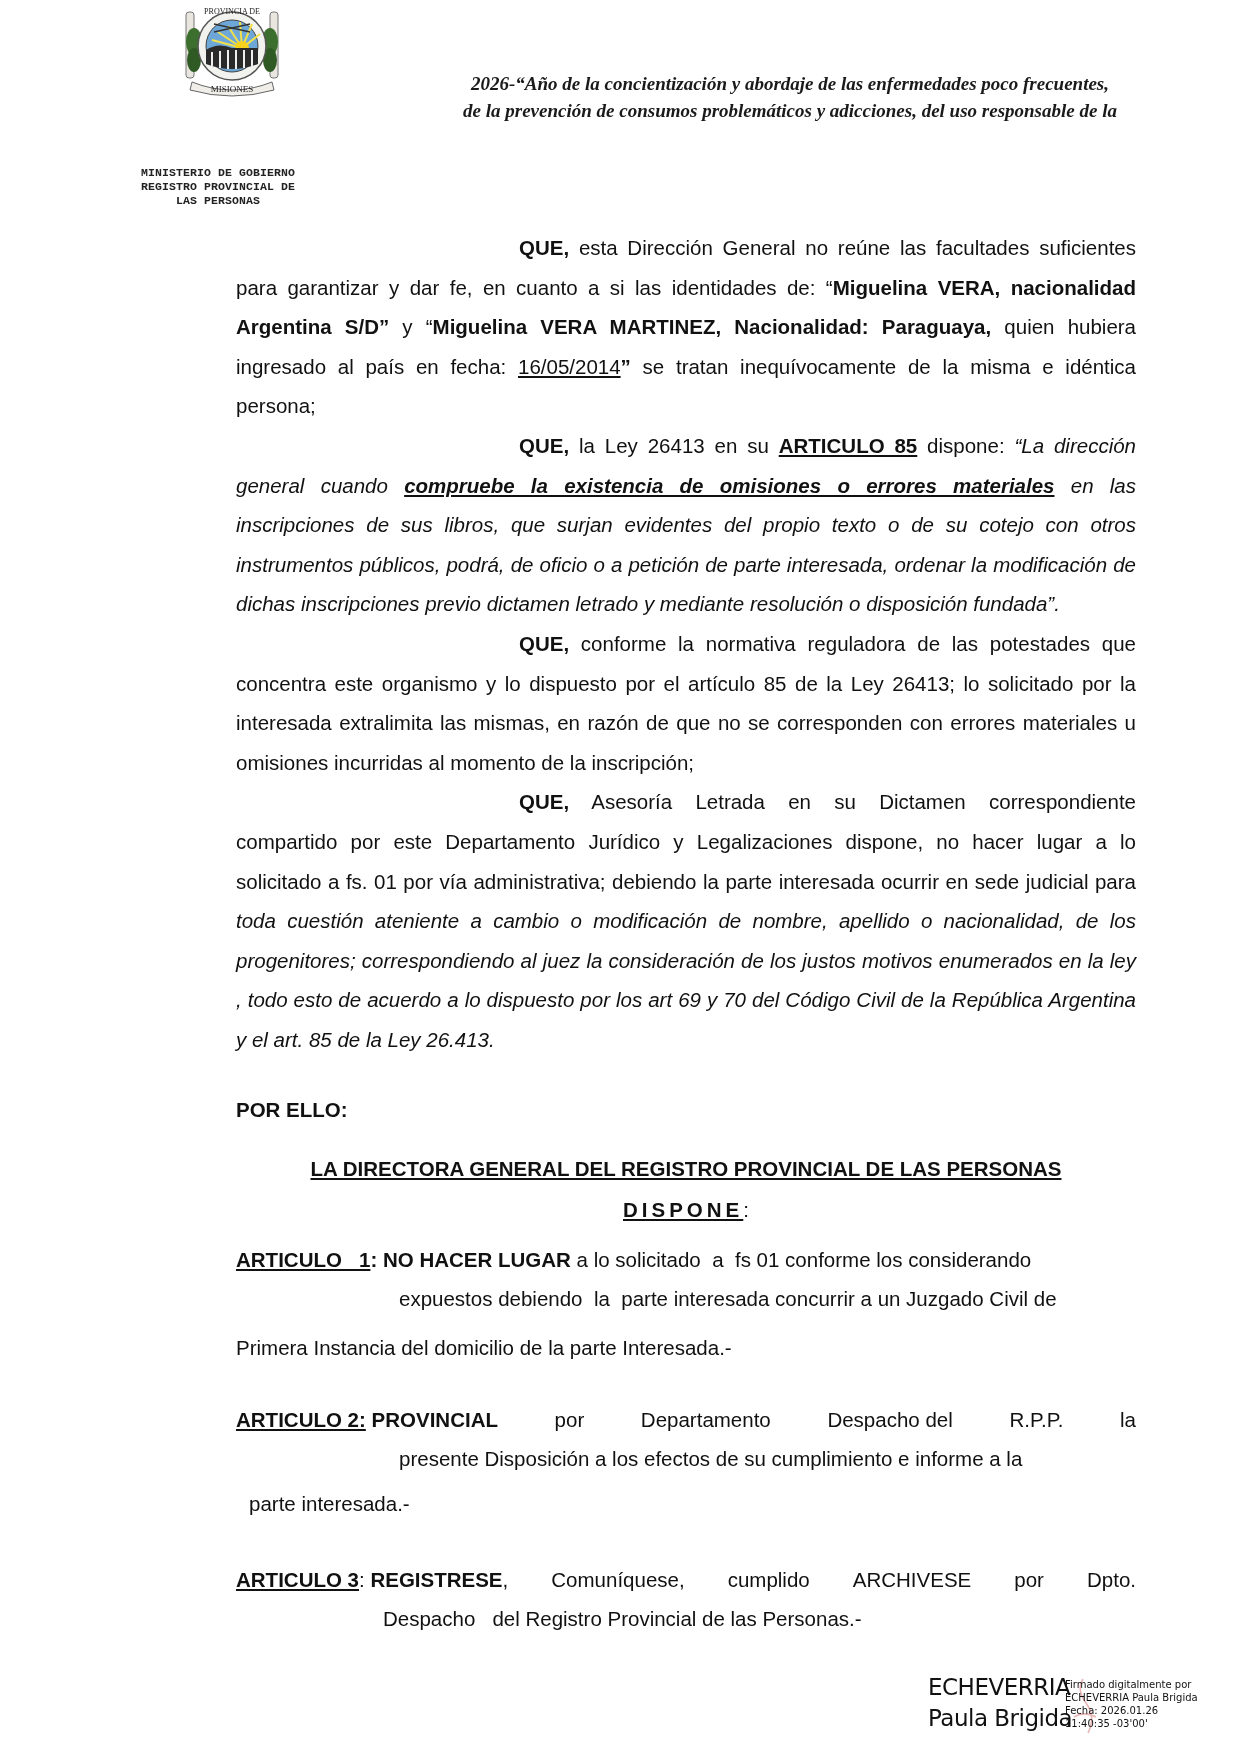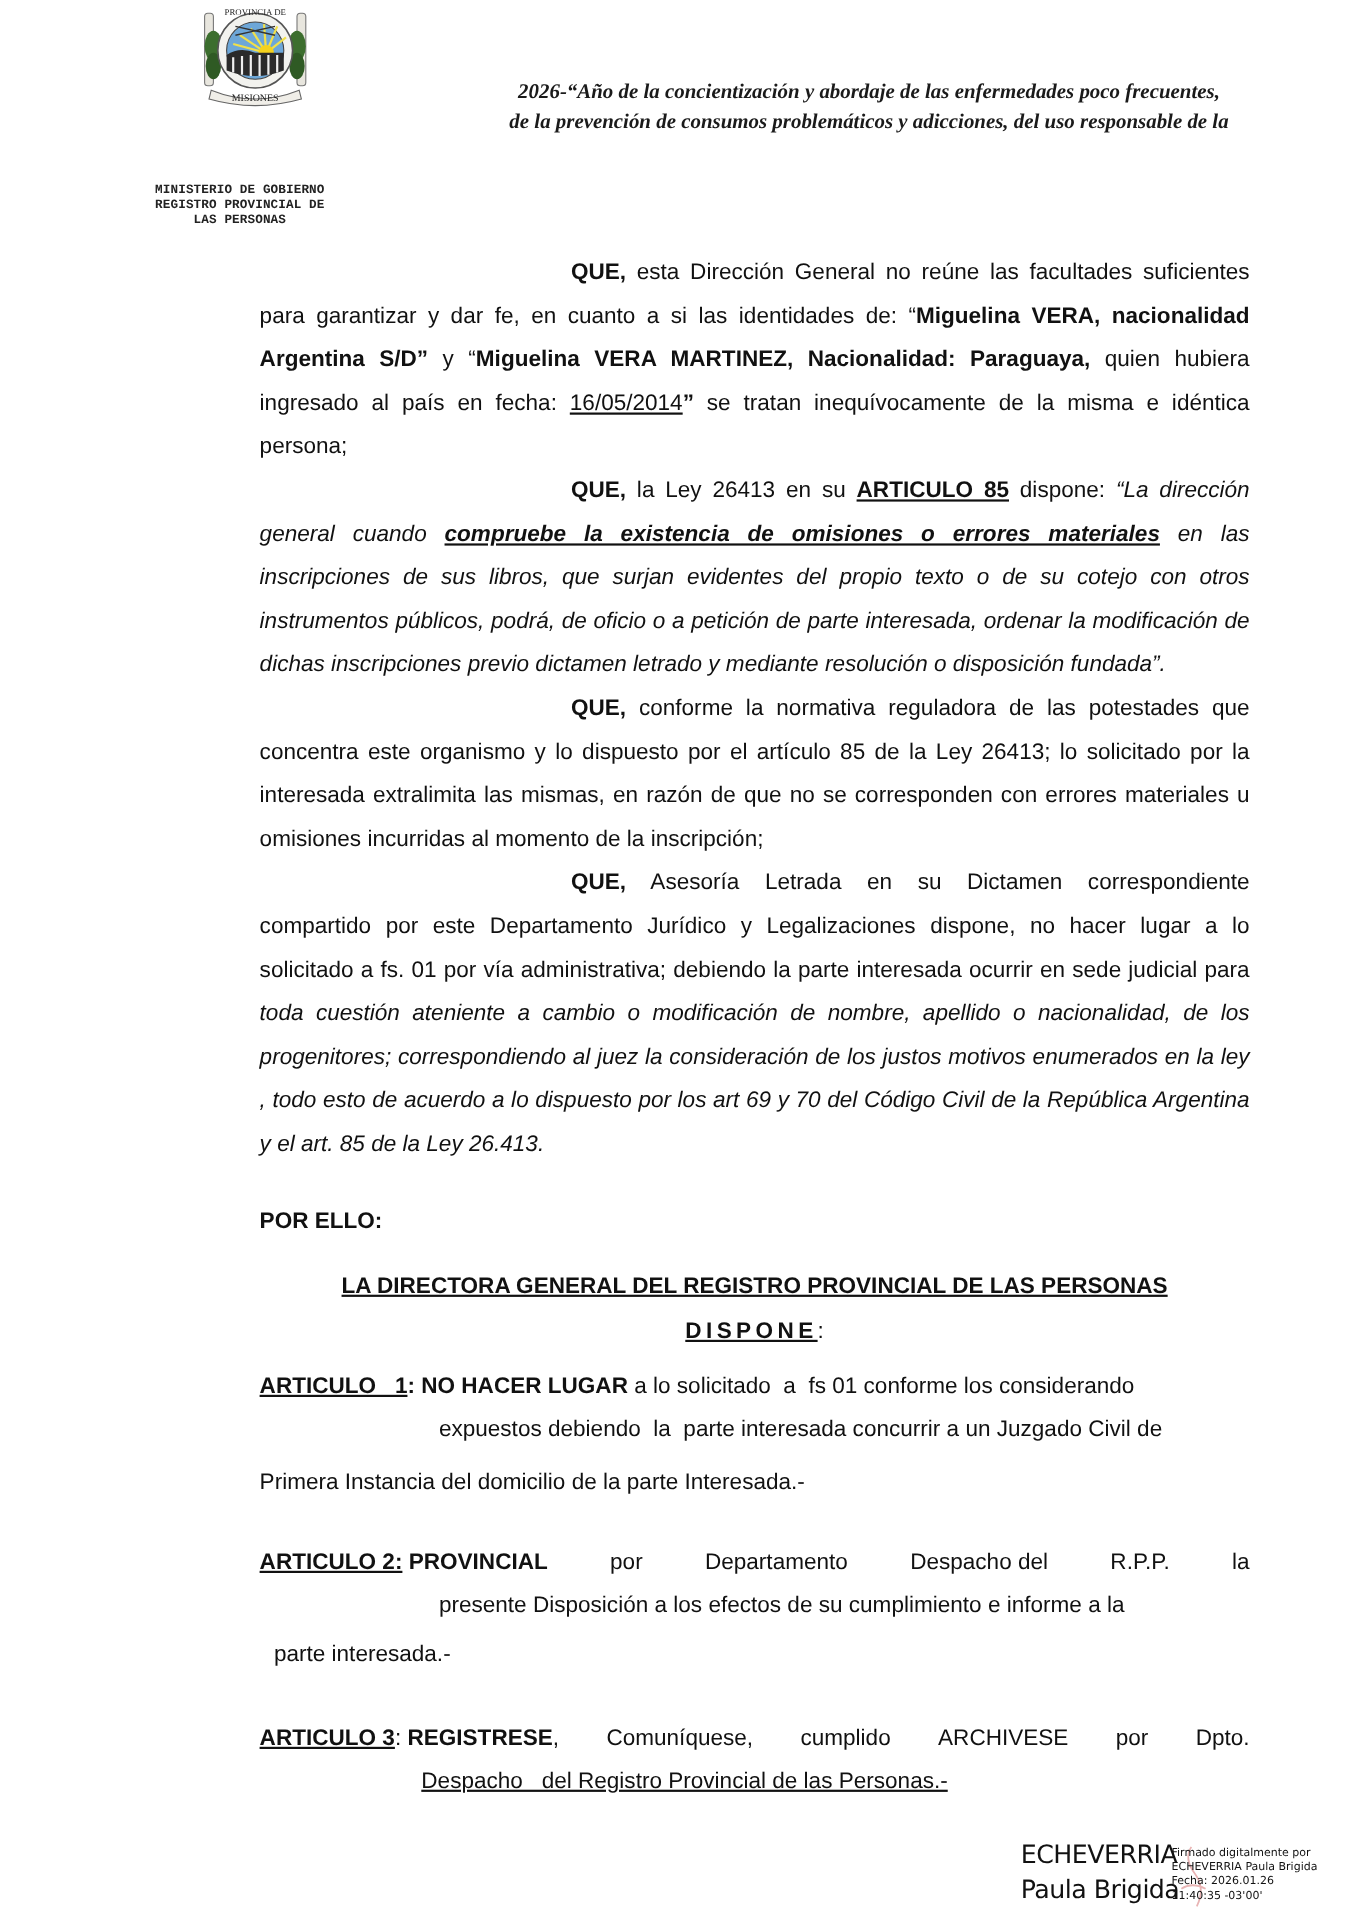--- a/index.html
+++ b/index.html
@@ -29,21 +29,21 @@
   .por-ello { position: absolute; left: 236px; top: 1098px; font-size: 20.5px; font-weight: bold; }
   .director {
     position: absolute; left: 236px; width: 900px; top: 1157px;
     font-size: 20.5px; font-weight: bold; text-align: center; text-decoration: underline;
   }
   .dispone { position: absolute; left: 236px; width: 900px; top: 1198px; font-size: 20.5px; text-align: center; }
   .dispone .lbl { font-weight: bold; text-decoration: underline; letter-spacing: 4px; }
   .art { position: absolute; left: 236px; width: 900px; font-size: 20.5px; line-height: 39px; }
   .art .line { white-space: nowrap; }
   .art .indent { padding-left: 163px; }
-  .art .indent2 { padding-left: 147px; text-decoration: underline; }
+  .art .indent2 { padding-left: 147px; }
   .art1 { top: 1240px; }
   .art1 .l3 { margin-top: 10px; }
   .art2 { top: 1400px; }
   .art2 .first { display: flex; justify-content: space-between; }
   .art2 .l3 { margin-top: 6px; margin-left: 13px; }
   .art3 { top: 1560px; }
   .art3 .first { display: flex; justify-content: space-between; }
   .sig { position: absolute; left: 928px; top: 1672px; width: 280px; height: 80px; }
   .sig-name {
     position: absolute; left: 0; top: 0; font-family: "DejaVu Sans", sans-serif;

